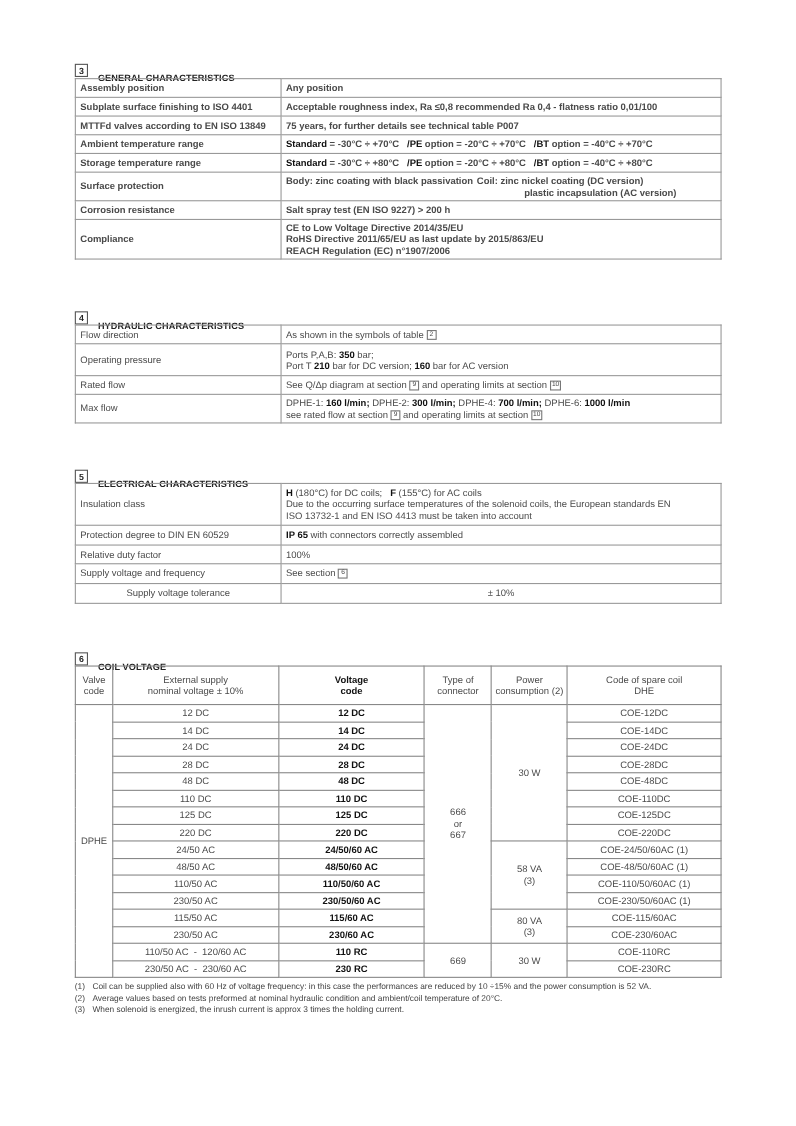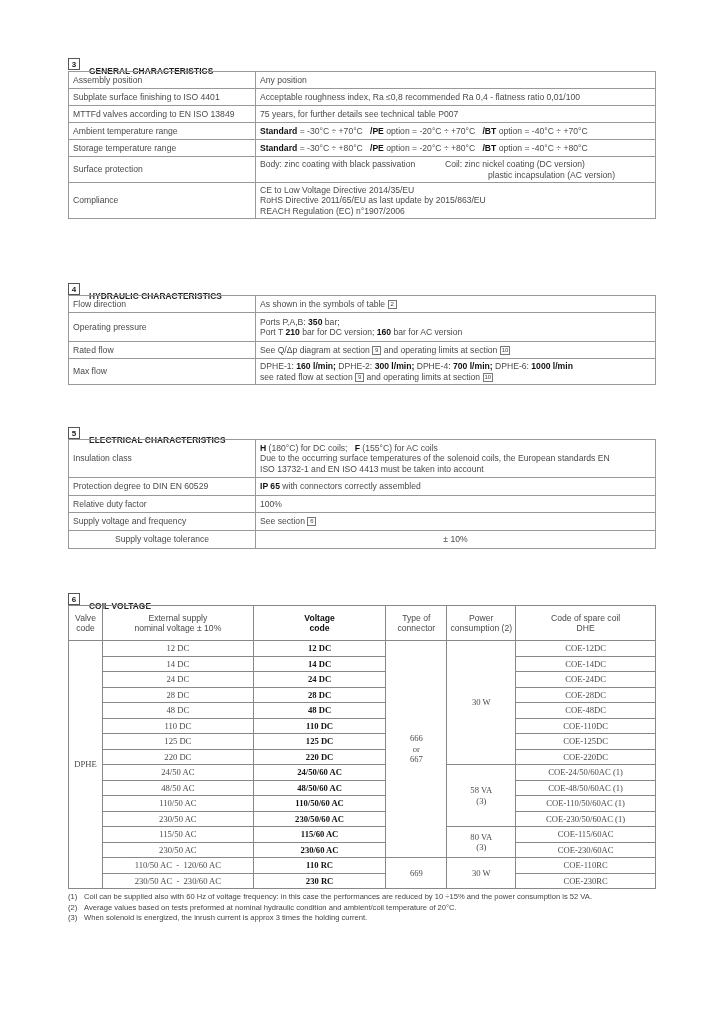--- a/index.html
+++ b/index.html
@@ -40,37 +40,37 @@
   table.coil {
     position: absolute; left: 68px; top: 605px; width: 588px;
     border-collapse: collapse; border: 1px solid #777;
   }
   table.coil th, table.coil td {
     border: 1px solid #888; text-align: center; vertical-align: middle;
     font-size: 8.6px; color: #4a4a4a; padding: 0; line-height: 10.5px;
   }
   table.coil th { font-weight: normal; height: 34px; }
   table.coil th.bold { font-weight: bold; color: #111; }
-  table.coil td { height: 14.5px; font-family: Liberation Serif, serif; }
+  table.coil td { height: 14.5px; }
   table.coil td.vc { font-weight: bold; color: #111; }
   .footnotes {
     position: absolute; left: 68px; top: 892px; width: 600px; font-size: 7.6px; color: #444;
     line-height: 10.5px;
   }
   .fn { display: flex; }
   .fn .n { width: 16px; flex: none; }
 </style>
 </head>
 <body>
 
 <div class="section-head" style="top:52px;">
   <div class="sec-num">3</div>
   <div class="sec-title">GENERAL CHARACTERISTICS</div>
 </div>
-<table class="kv" style="top:71px;">
+<table class="kv" style="top:71px;font-weight:bold;">
   <tbody>
       <tr style="height:17px;">
     <td class="lbl">Assembly position</td>
     <td>Any position</td>
   </tr>
   <tr style="height:17px;">
     <td class="lbl">Subplate surface finishing to ISO 4401</td>
     <td>Acceptable roughness index, Ra ≤0,8 recommended Ra 0,4 - flatness ratio 0,01/100</td>
   </tr>
   <tr style="height:17px;">
@@ -89,20 +89,24 @@
     <td class="lbl">Surface protection</td>
     <td>
       <div class="two">
         <span style="align-self:flex-start;">Body: zinc coating with black passivation</span>
         <div class="coilside">
           <div>Coil: zinc nickel coating (DC version)</div>
           <div class="l2">plastic incapsulation (AC version)</div>
         </div>
       </div>
     </td>
+  </tr>
+  <tr style="height:17px;">
+    <td class="lbl">Corrosion resistance</td>
+    <td>Salt spray test (EN ISO 9227) &gt; 200 h</td>
   </tr>
   <tr style="height:36px;">
     <td class="lbl">Compliance</td>
     <td>
       <div>CE to Low Voltage Directive 2014/35/EU</div>
       <div>RoHS Directive 2011/65/EU as last update by 2015/863/EU</div>
       <div>REACH Regulation (EC) n°1907/2006</div>
     </td>
   </tr>
 </tbody>

